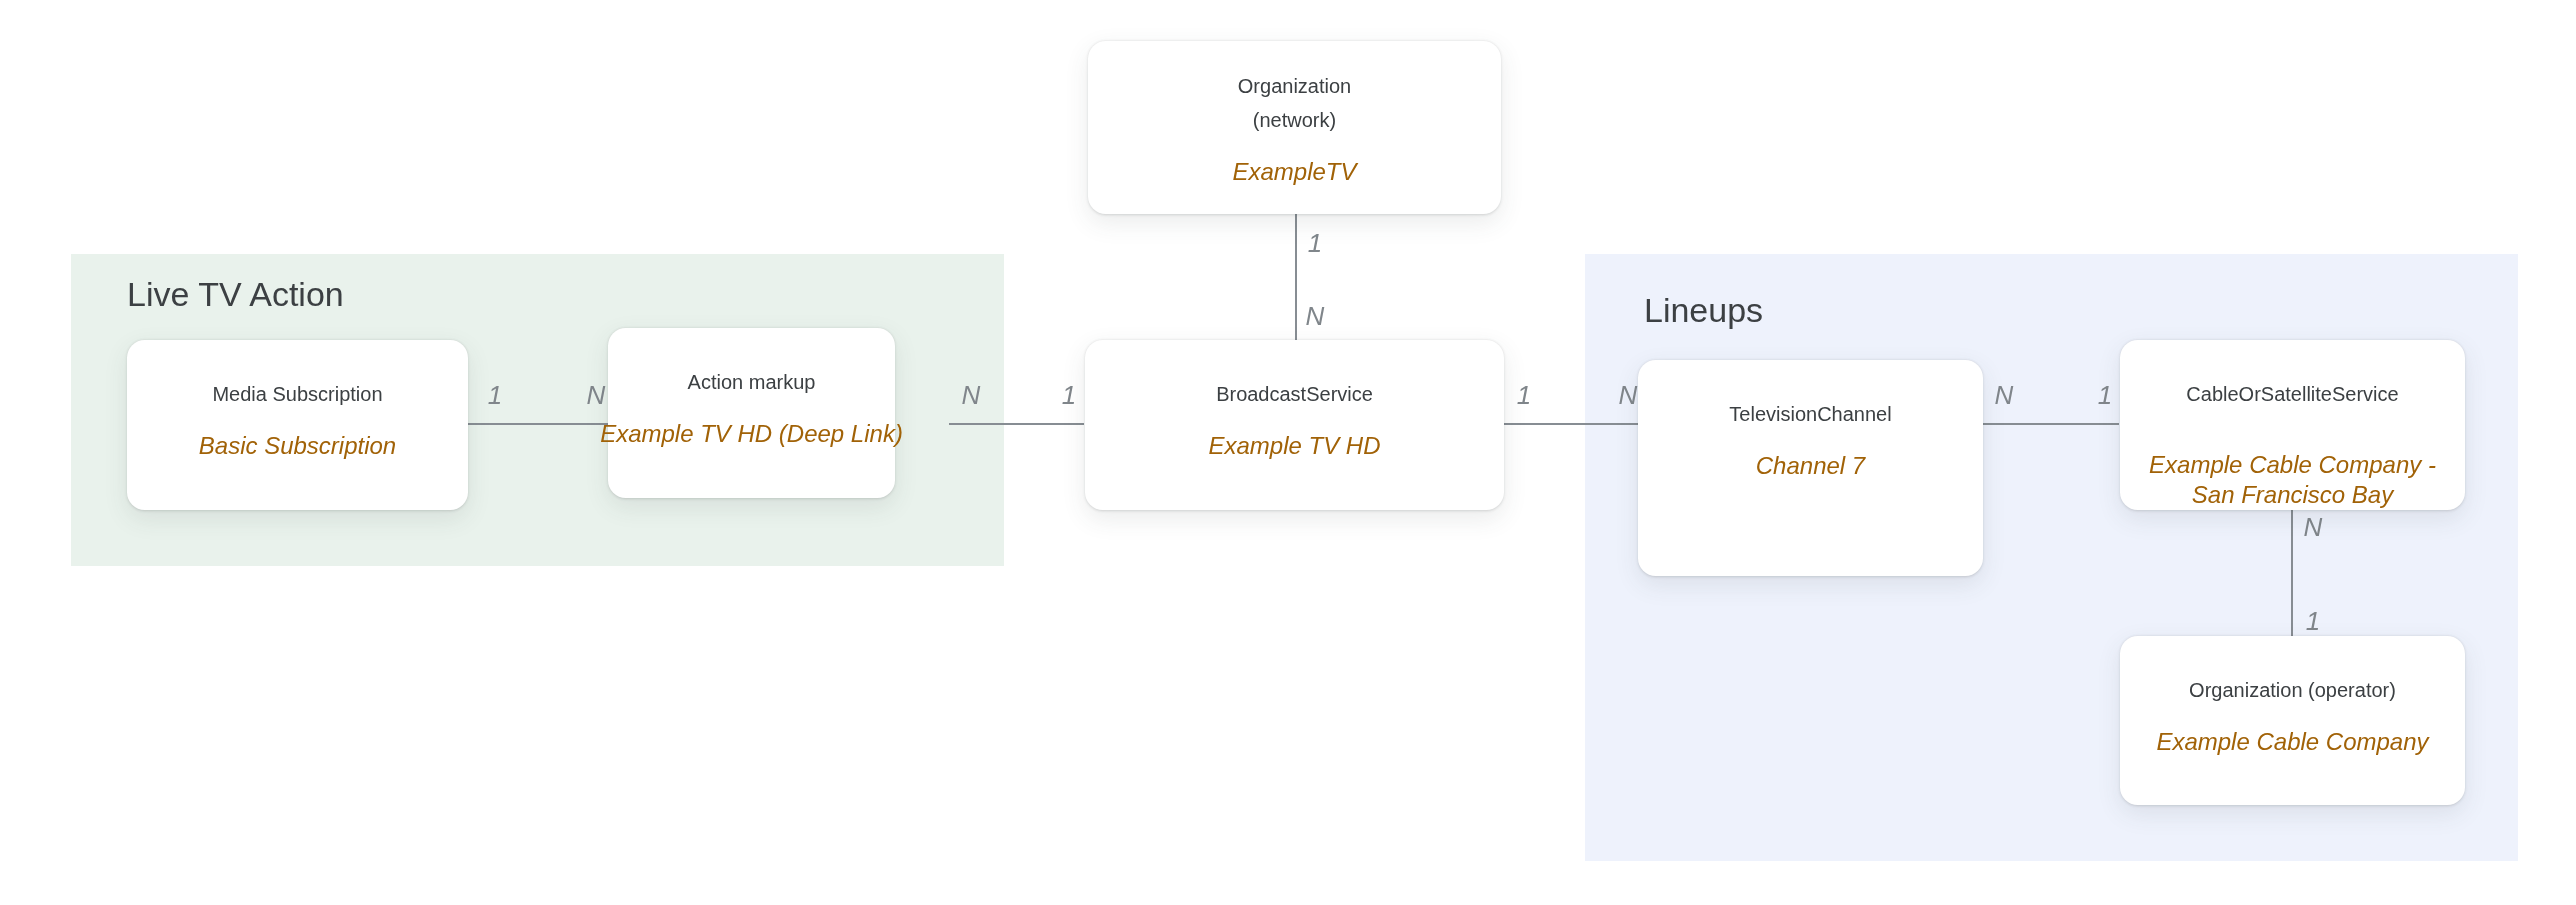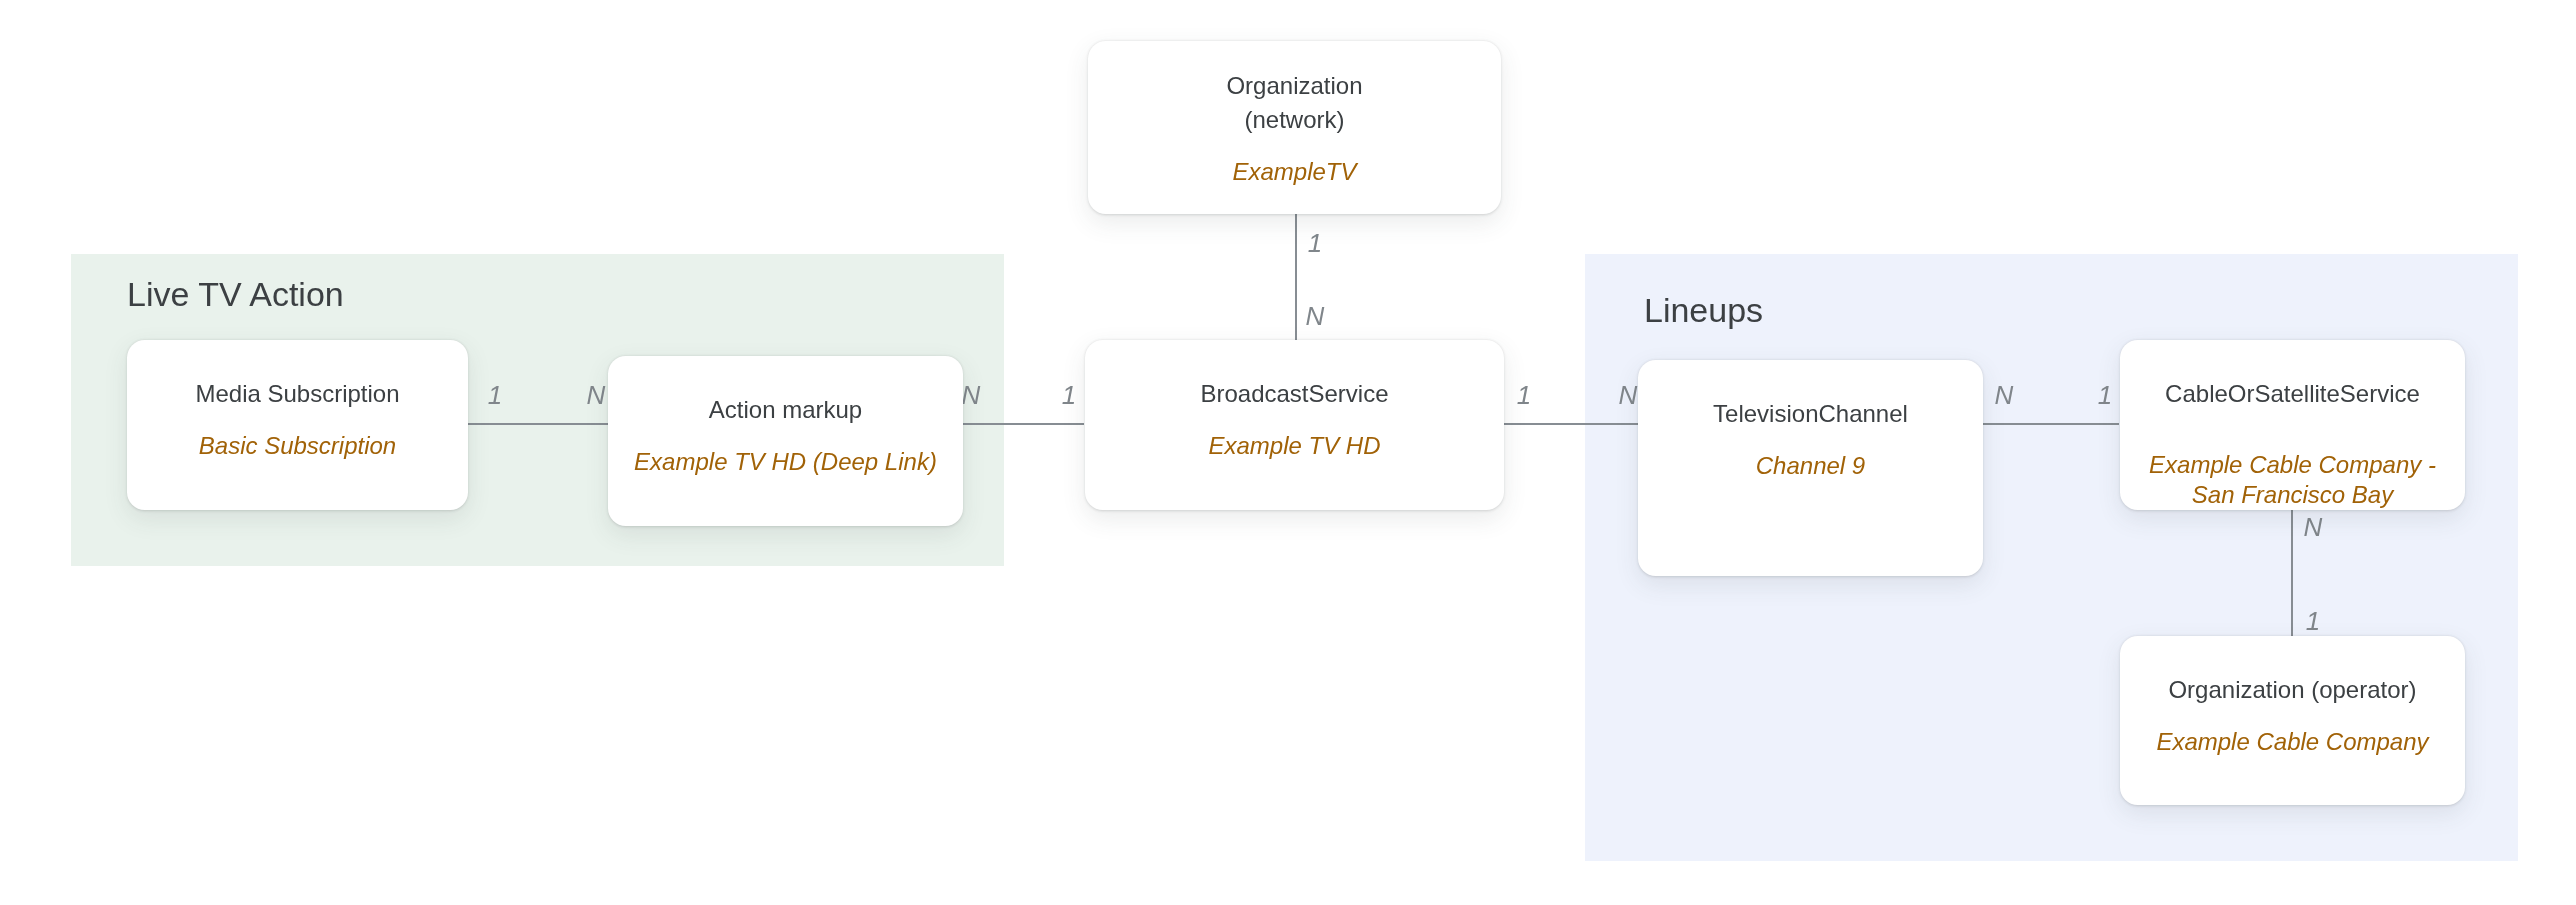--- a/index.html
+++ b/index.html
@@ -32,39 +32,39 @@
     border-radius: 17.7px;
     box-shadow: 0 0.9px 2.7px rgba(60,64,67,.18), 0 8.8px 25px rgba(60,64,67,.10);
     display: flex;
     flex-direction: column;
     align-items: center;
     padding-top: 37px;
     box-sizing: border-box;
     text-align: center;
   }
   .node-title {
-    font-size: 24px;
+    font-size: 20px;
     line-height: 34px;
     color: #3c4043;
     white-space: nowrap;
   }
   .node-title .tl { display: block; }
   .node-subtitle {
     margin-top: 19.5px;
     font-size: 24px;
     line-height: 30px;
     color: #a16207;
     white-space: nowrap;
     font-style: italic;
   }
   .wrap-sub .node-subtitle { white-space: normal; max-width: 301px; }
 
   #node-organization-network  { left: 1088px; top: 41px;  width: 413px; height: 173px; padding-top: 28px; }
   #node-media-subscription    { left: 127px;  top: 340px; width: 341px; height: 170px; }
-  #node-action-markup         { left: 608px;  top: 356px; width: 355px; height: 170px; }
+  #node-action-markup         { left: 608px;  top: 328px; width: 287px; height: 170px; }
   #node-broadcast-service     { left: 1085px; top: 340px; width: 419px; height: 170px; }
   #node-television-channel    { left: 1638px; top: 360px; width: 345px; height: 216px; }
   #node-cable-or-satellite    { left: 2120px; top: 340px; width: 345px; height: 170px; justify-content: space-between; }
   #node-organization-operator { left: 2120px; top: 636px; width: 345px; height: 169px; text-align: right; }
 
   
   .line { position: absolute; background: #878d93; }
   #line-v-network-broadcast { left: 1295px; top: 213px; width: 1.8px;  height: 127px; }
   #line-v-cable-operator    { left: 2291px; top: 510px; width: 1.8px;  height: 127px; }
   #line-h-mediasub-action   { left: 468px;  top: 423px; width: 140px; height: 1.8px; }
@@ -154,21 +154,21 @@
     <div class="node-title">
       <span class="tl">BroadcastService</span>
     </div>
     <div class="node-subtitle">Example TV HD</div>
   </div>
 
   <div class="node" id="node-television-channel">
     <div class="node-title">
       <span class="tl">TelevisionChannel</span>
     </div>
-    <div class="node-subtitle">Channel 9</div>
+    <div class="node-subtitle">Channel 7</div>
   </div>
 
   <div class="node wrap-sub" id="node-cable-or-satellite">
     <div class="node-title">
       <span class="tl">CableOrSatelliteService</span>
     </div>
     <div class="node-subtitle">Example Cable Company - San Francisco Bay</div>
   </div>
 
   <div class="node" id="node-organization-operator">

